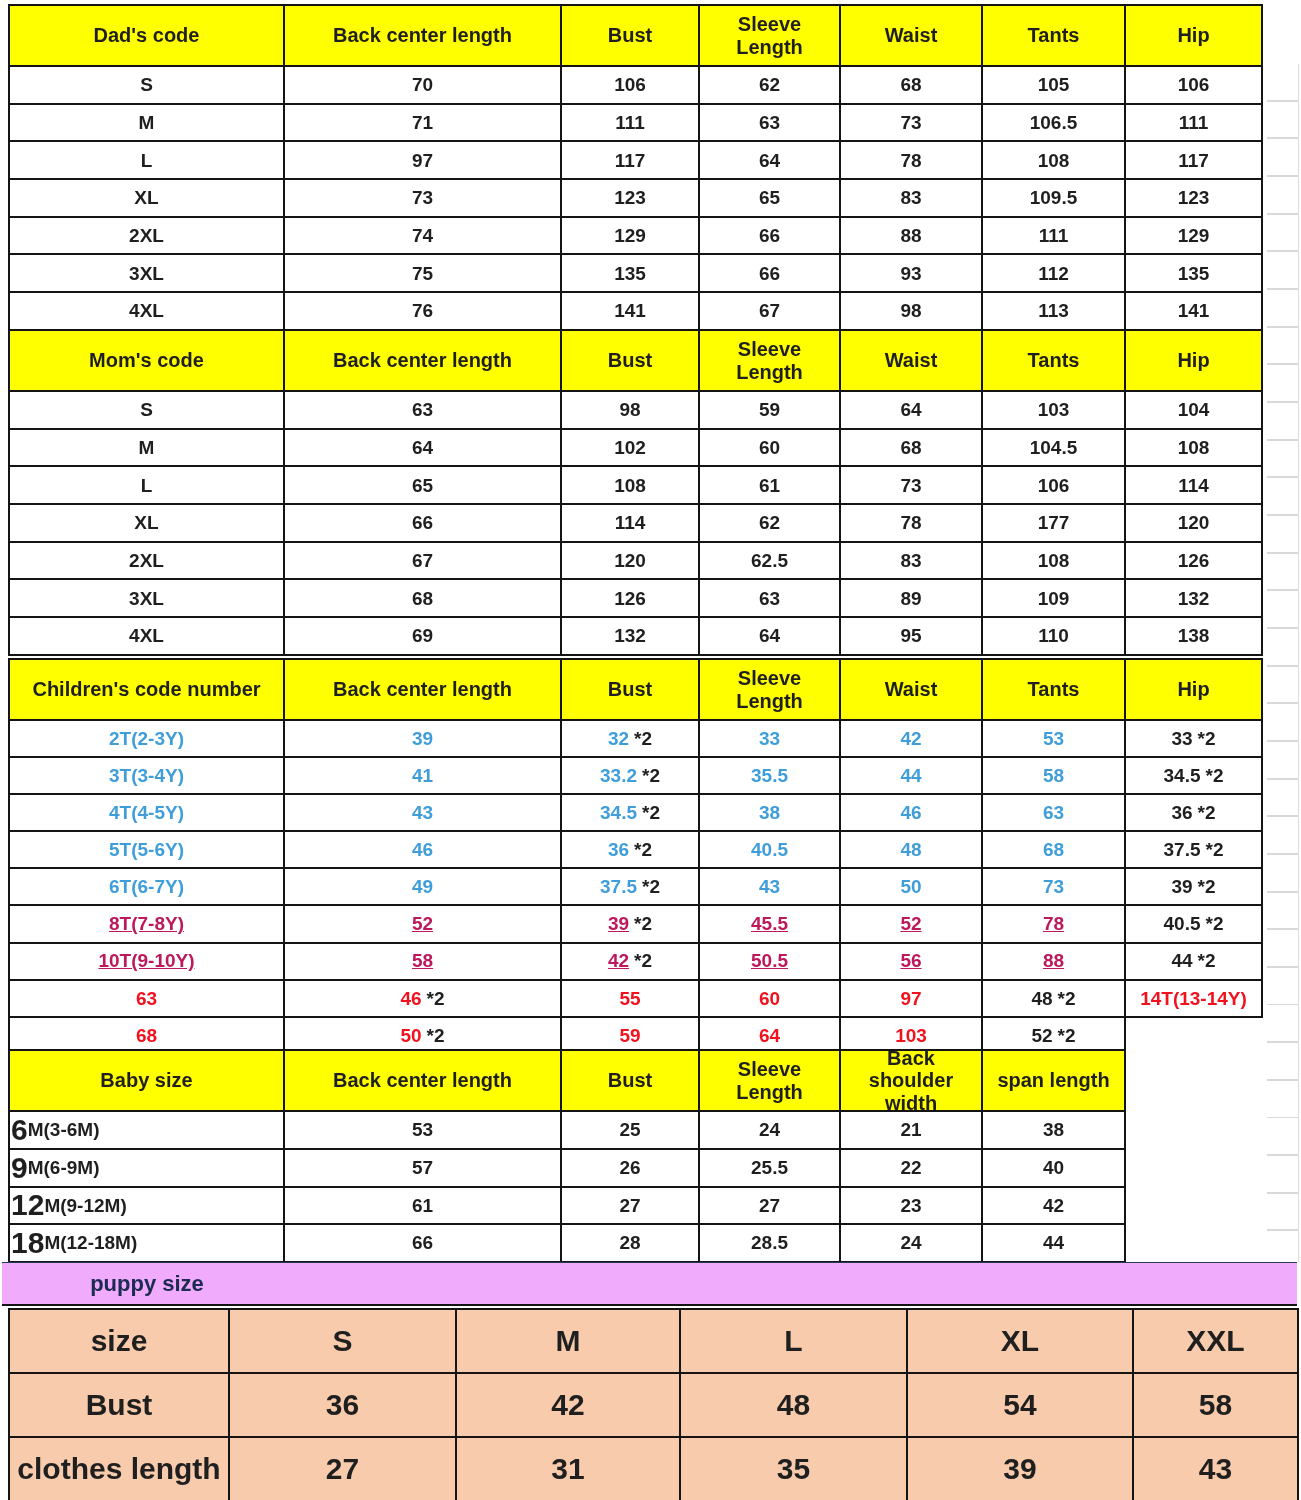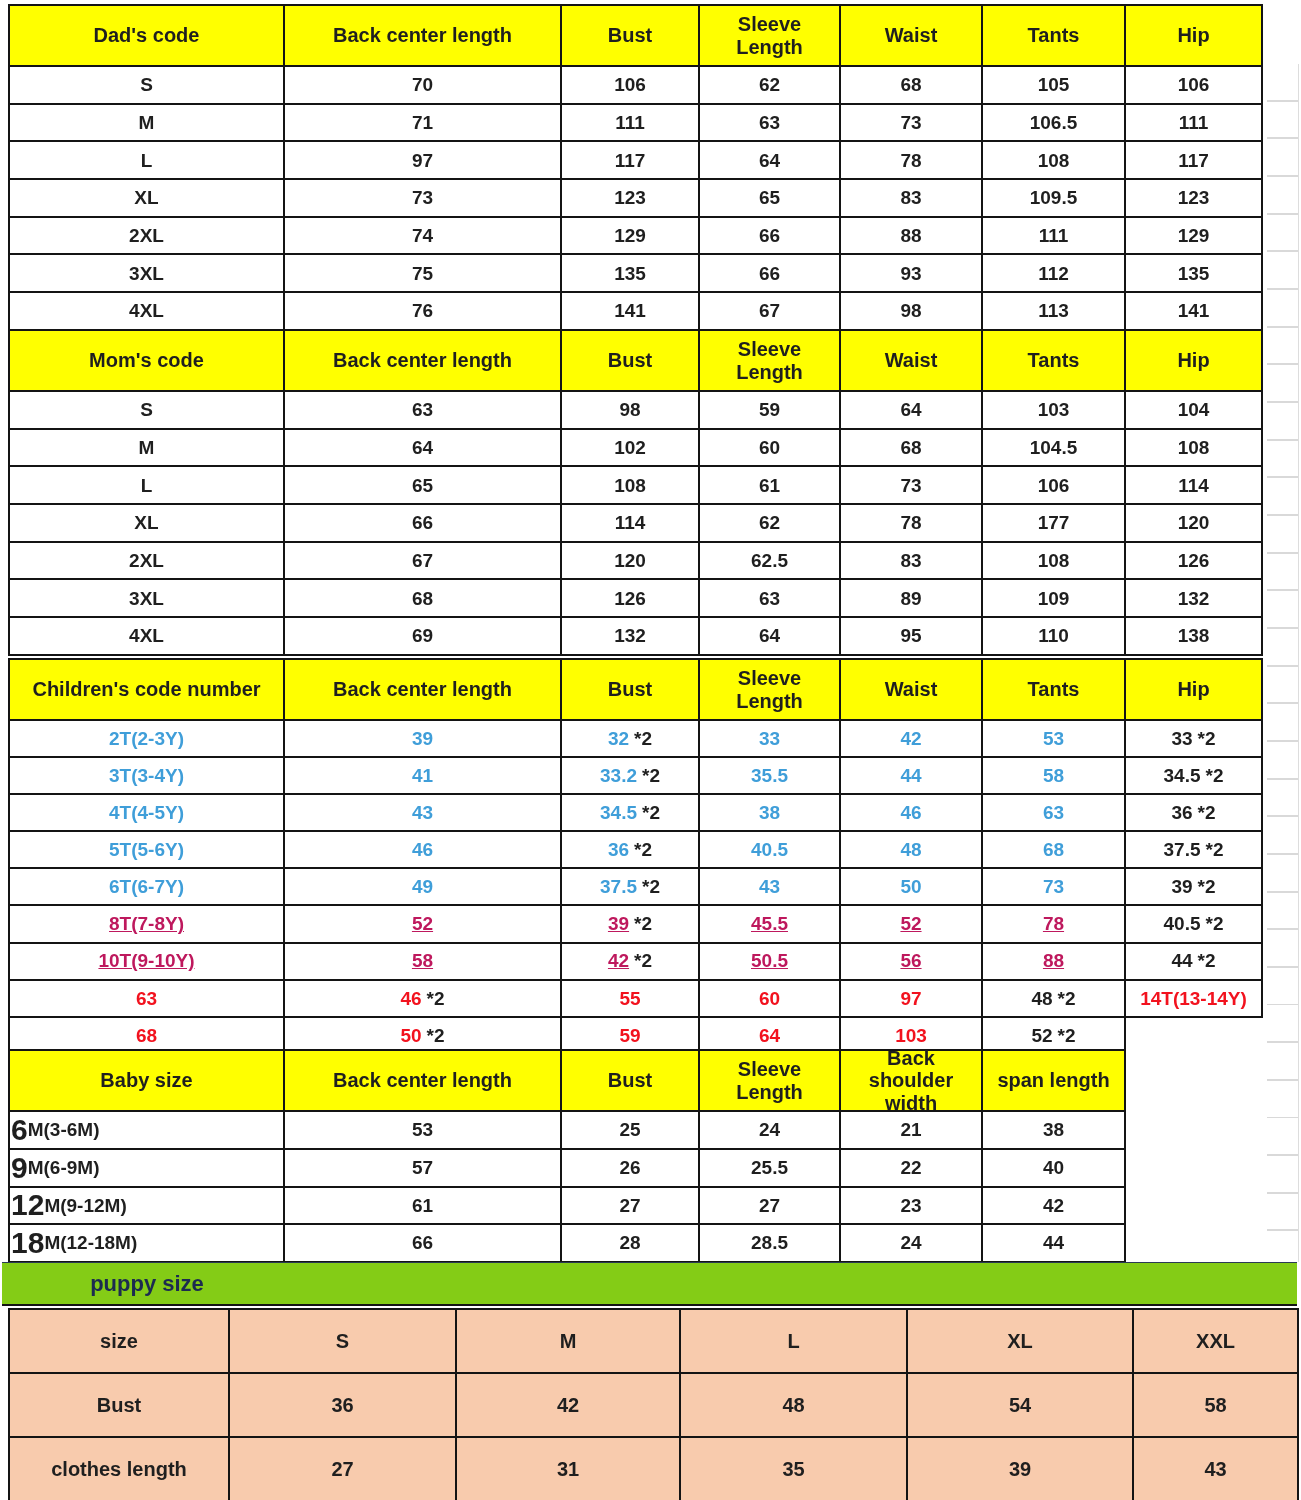--- a/index.html
+++ b/index.html
@@ -44,34 +44,34 @@
   .baby-rest  { font-size:19px; }
   
   .right-strip {
     position:absolute; left:1267px; top:64px; width:31px; height:1198px;
     background:repeating-linear-gradient(to bottom,#ffffff 0px,#ffffff 35.7px,#d9d9d9 35.7px,#d9d9d9 37.66px);
     border-right:1px solid #dddddd;
   }
   
   .puppy-bar {
     position:absolute; left:2px; top:1262px; width:1295px; height:44px;
-    background:#84cc16; box-sizing:border-box;
+    background:#f0abfc; box-sizing:border-box;
     border-top:1px solid #2a3a55; border-bottom:2px solid #141414;
     display:flex; align-items:center;
   }
   .puppy-bar .bar-title {
     width:290px; text-align:center; font-size:22px; color:#1c2b50;
   }
   #puppy-table {
     position:absolute; left:8px; top:1308px; display:grid;
     grid-template-columns:220px 227px 224px 227px 226px 165px;
     grid-template-rows:64px 64px 64px;
     border-top:2px solid #141414; border-left:2px solid #141414;
   }
-  #puppy-table .cell { background:#f8cbad; font-size:20px; }
+  #puppy-table .cell { background:#f8cbad; font-size:30px; }
 </style>
 </head>
 <body>
 
 <div class="sheet">
   <div id="dad-table" class="size-grid">
       <div class="cell hdr">Dad's code</div>
       <div class="cell hdr">Back center length</div>
       <div class="cell hdr">Bust</div>
       <div class="cell hdr">Sleeve Length</div>

